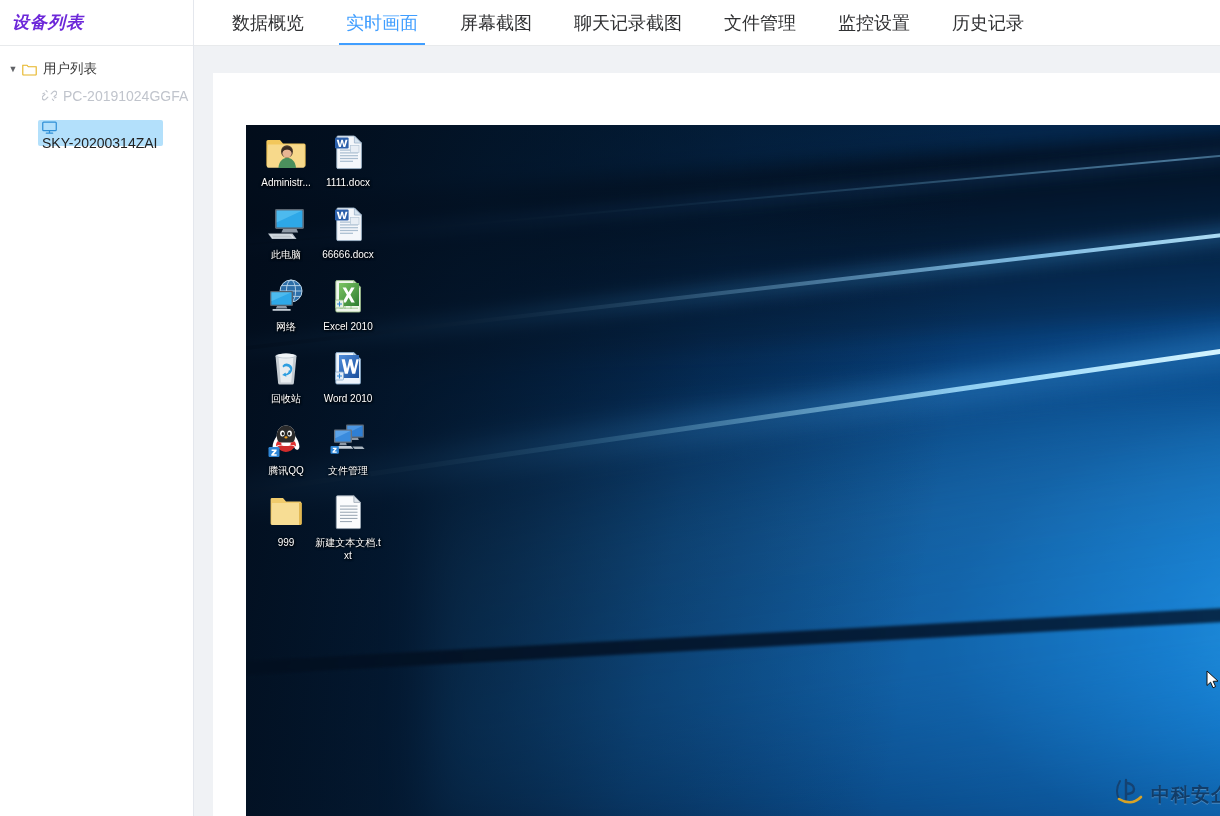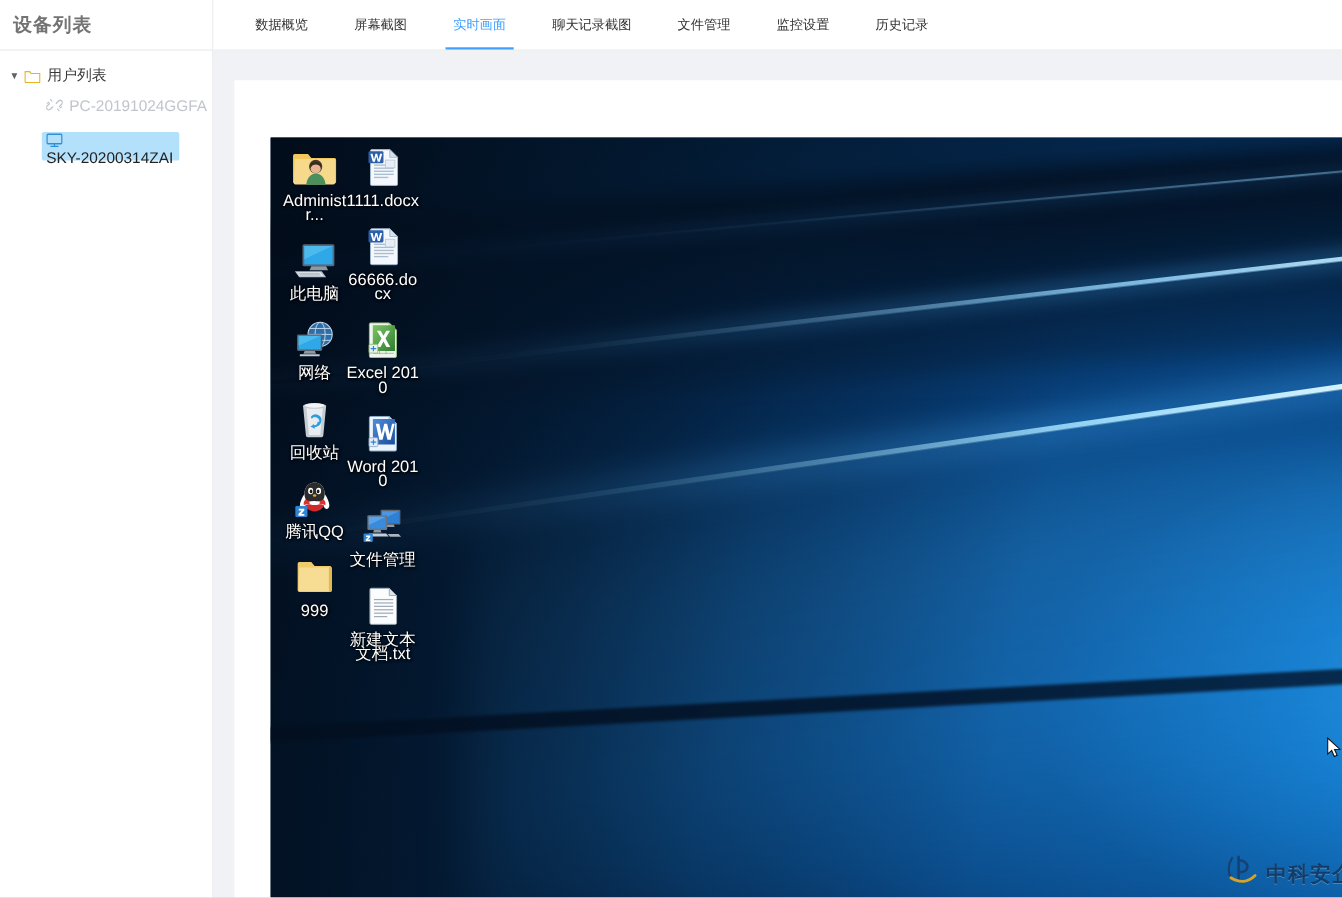--- a/index.html
+++ b/index.html
@@ -22,22 +22,23 @@
     overflow: hidden;
   }
   #sidebar-header {
     height: 46px;
     display: flex; align-items: center;
     padding-left: 12px;
     border-bottom: 1px solid #e8eaec;
     background: #fff;
   }
   #sidebar-title {
-    font-size: 17px; font-weight: bold; color: #737373;
+    font-size: 17px; font-weight: bold; color: #6d28d9;
     letter-spacing: 1px;
+    font-style: italic;
   }
   #tree { padding-top: 10px; }
   .tree-row {
     display: flex; align-items: center;
     height: 26px; white-space: nowrap;
     font-size: 13.5px; color: #3a3a3a;
   }
   .tree-row.root { padding-left: 4px; }
   .caret {
     width: 18px; text-align: center;
@@ -66,21 +67,21 @@
     width: 1026px; height: 46px;
     background: #ffffff;
     border-bottom: 1px solid #e8eaec;
   }
   #tabs { display: flex; align-items: center; height: 45px; padding-left: 17px; }
   .tab {
     position: relative;
     height: 45px;
     display: flex; align-items: center;
     padding: 0 21px;
-    font-size: 12px; color: #303133;
+    font-size: 18px; color: #303133;
     cursor: pointer;
     white-space: nowrap;
   }
   .tab.active { color: #409eff; }
   .tab.active::after {
     content: "";
     position: absolute; left: 14px; right: 14px; bottom: 0;
     height: 2px; background: #409eff;
   }
 
@@ -170,21 +171,21 @@
     margin-bottom: 14px;
     display: flex; flex-direction: column; align-items: center;
     cursor: default;
   }
   .desk-icon .glyph {
     width: 42px; height: 42px;
     display: flex; align-items: center; justify-content: center;
     margin-bottom: 3px;
   }
   .desk-icon .cap {
-    font-size: 15px; line-height: 13px;
+    font-size: 10px; line-height: 13px;
     color: #ffffff;
     text-align: center;
     text-shadow: 0 0 3px rgba(0,0,0,0.95), 1px 1px 2px rgba(0,0,0,0.9);
     max-width: 68px;
     word-break: break-all;
     font-family: "Liberation Sans", "DejaVu Sans", sans-serif;
   }
 
   
   #watermark {
@@ -255,25 +256,25 @@
       </div>
 
     </div>
   </aside>
 
   <header id="topbar">
     <nav id="tabs">
       <div class="tab">
           <span>数据概览</span>
         </div>
+      <div class="tab active">
+          <span>实时画面</span>
+        </div>
       <div class="tab">
           <span>屏幕截图</span>
-        </div>
-      <div class="tab active">
-          <span>实时画面</span>
         </div>
       <div class="tab">
           <span>聊天记录截图</span>
         </div>
       <div class="tab">
           <span>文件管理</span>
         </div>
       <div class="tab">
           <span>监控设置</span>
         </div>

